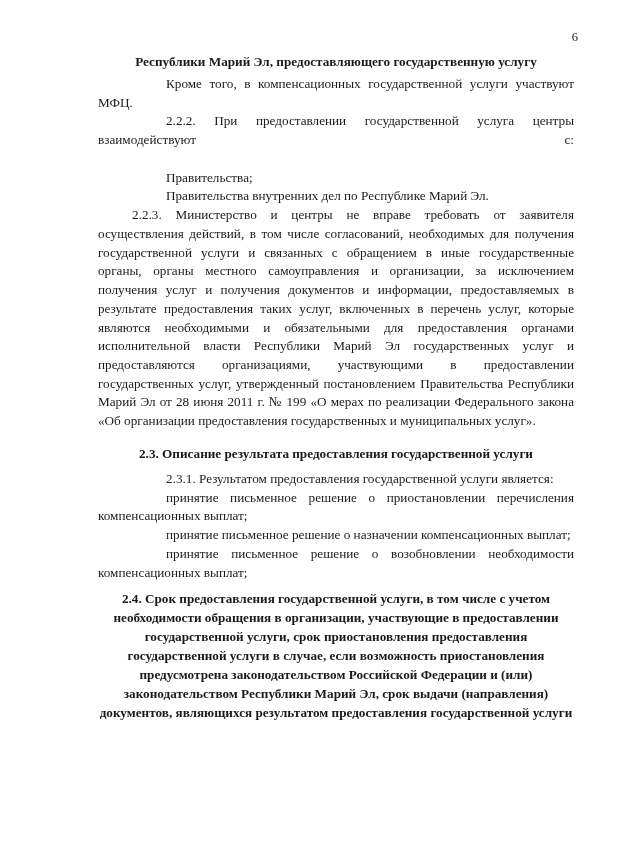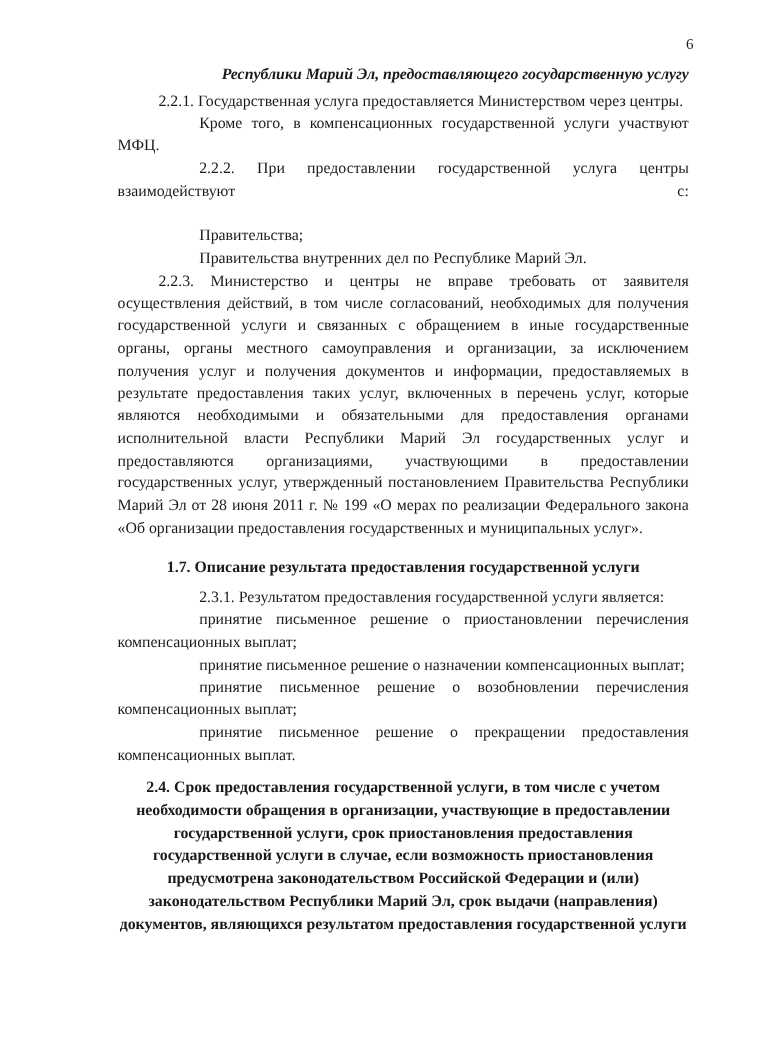--- a/index.html
+++ b/index.html
@@ -34,23 +34,22 @@
   }
   p {
     margin: 0;
     font-size: 13.2px;
     line-height: 1.44;
     text-align: justify;
     text-justify: inter-word;
   }
   .bold-center {
     font-weight: bold;
-    text-align: right;
+    text-align: center;
     margin-bottom: 4px;
-    font-style: italic;
   }
   .heading-center {
     font-weight: bold;
     text-align: center;
   }
   .indent {
     text-indent: 34px;
   }
   .indent-big {
     text-indent: 68px;
@@ -73,48 +72,46 @@
 <body>
 
 <div class="page">
 
   <div class="page-number">6</div>
 
   <div class="content">
 
     <p class="bold-center">Республики Марий Эл, предоставляющего государственную услугу</p>
 
-    <p class="indent tight">2.2.1. Государственная услуга предоставляется Министерством через центры.</p>
 
     <p class="indent-big tight">Кроме того, в компенсационных государственной услуги участвуют МФЦ.</p>
 
     <p class="indent-big tight force-justify">2.2.2. При предоставлении государственной услуга центры взаимодействуют с:</p>
 
     <p class="indent-big tight">Правительства;</p>
 
     <p class="indent-big tight">Правительства внутренних дел по Республике Марий Эл.</p>
 
     <p class="indent tight">2.2.3. Министерство и центры не вправе требовать от заявителя осуществления действий, в том числе согласований, необходимых для получения государственной услуги и связанных с обращением в иные государственные органы, органы местного самоуправления и организации, за исключением получения услуг и получения документов и информации, предоставляемых в результате предоставления таких услуг, включенных в перечень услуг, которые являются необходимыми и обязательными для предоставления органами исполнительной власти Республики Марий Эл государственных услуг и предоставляются организациями, участвующими в предоставлении государственных услуг, утвержденный постановлением Правительства Республики Марий Эл от 28 июня 2011 г. № 199 «О мерах по реализации Федерального закона «Об организации предоставления государственных и муниципальных услуг».</p>
 
     <div class="spacer-md"></div>
 
-    <p class="heading-center">1.7. Описание результата предоставления государственной услуги</p>
+    <p class="heading-center">2.3. Описание результата предоставления государственной услуги</p>
 
     <div class="spacer-sm"></div>
 
     <p class="indent-big tight">2.3.1. Результатом предоставления государственной услуги является:</p>
 
 
     <p class="indent-big tight">принятие письменное решение о приостановлении перечисления компенсационных выплат;</p>
 
     <p class="indent-big tight">принятие письменное решение о назначении компенсационных выплат;</p>
 
-    <p class="indent-big tight">принятие письменное решение о возобновлении перечисления компенсационных выплат;</p>
+    <p class="indent-big tight">принятие письменное решение о возобновлении необходимости компенсационных выплат;</p>
 
-    <p class="indent-big tight">принятие письменное решение о прекращении предоставления компенсационных выплат.</p>
 
     <div class="spacer-sm"></div>
 
     <p class="heading-center">2.4. Срок предоставления государственной услуги, в том числе с учетом необходимости обращения в организации, участвующие в предоставлении государственной услуги, срок приостановления предоставления государственной услуги в случае, если возможность приостановления предусмотрена законодательством Российской Федерации и (или) законодательством Республики Марий Эл, срок выдачи (направления) документов, являющихся результатом предоставления государственной услуги</p>
 
     <div class="spacer-lg"></div>
 
 
   </div>
 </div>

